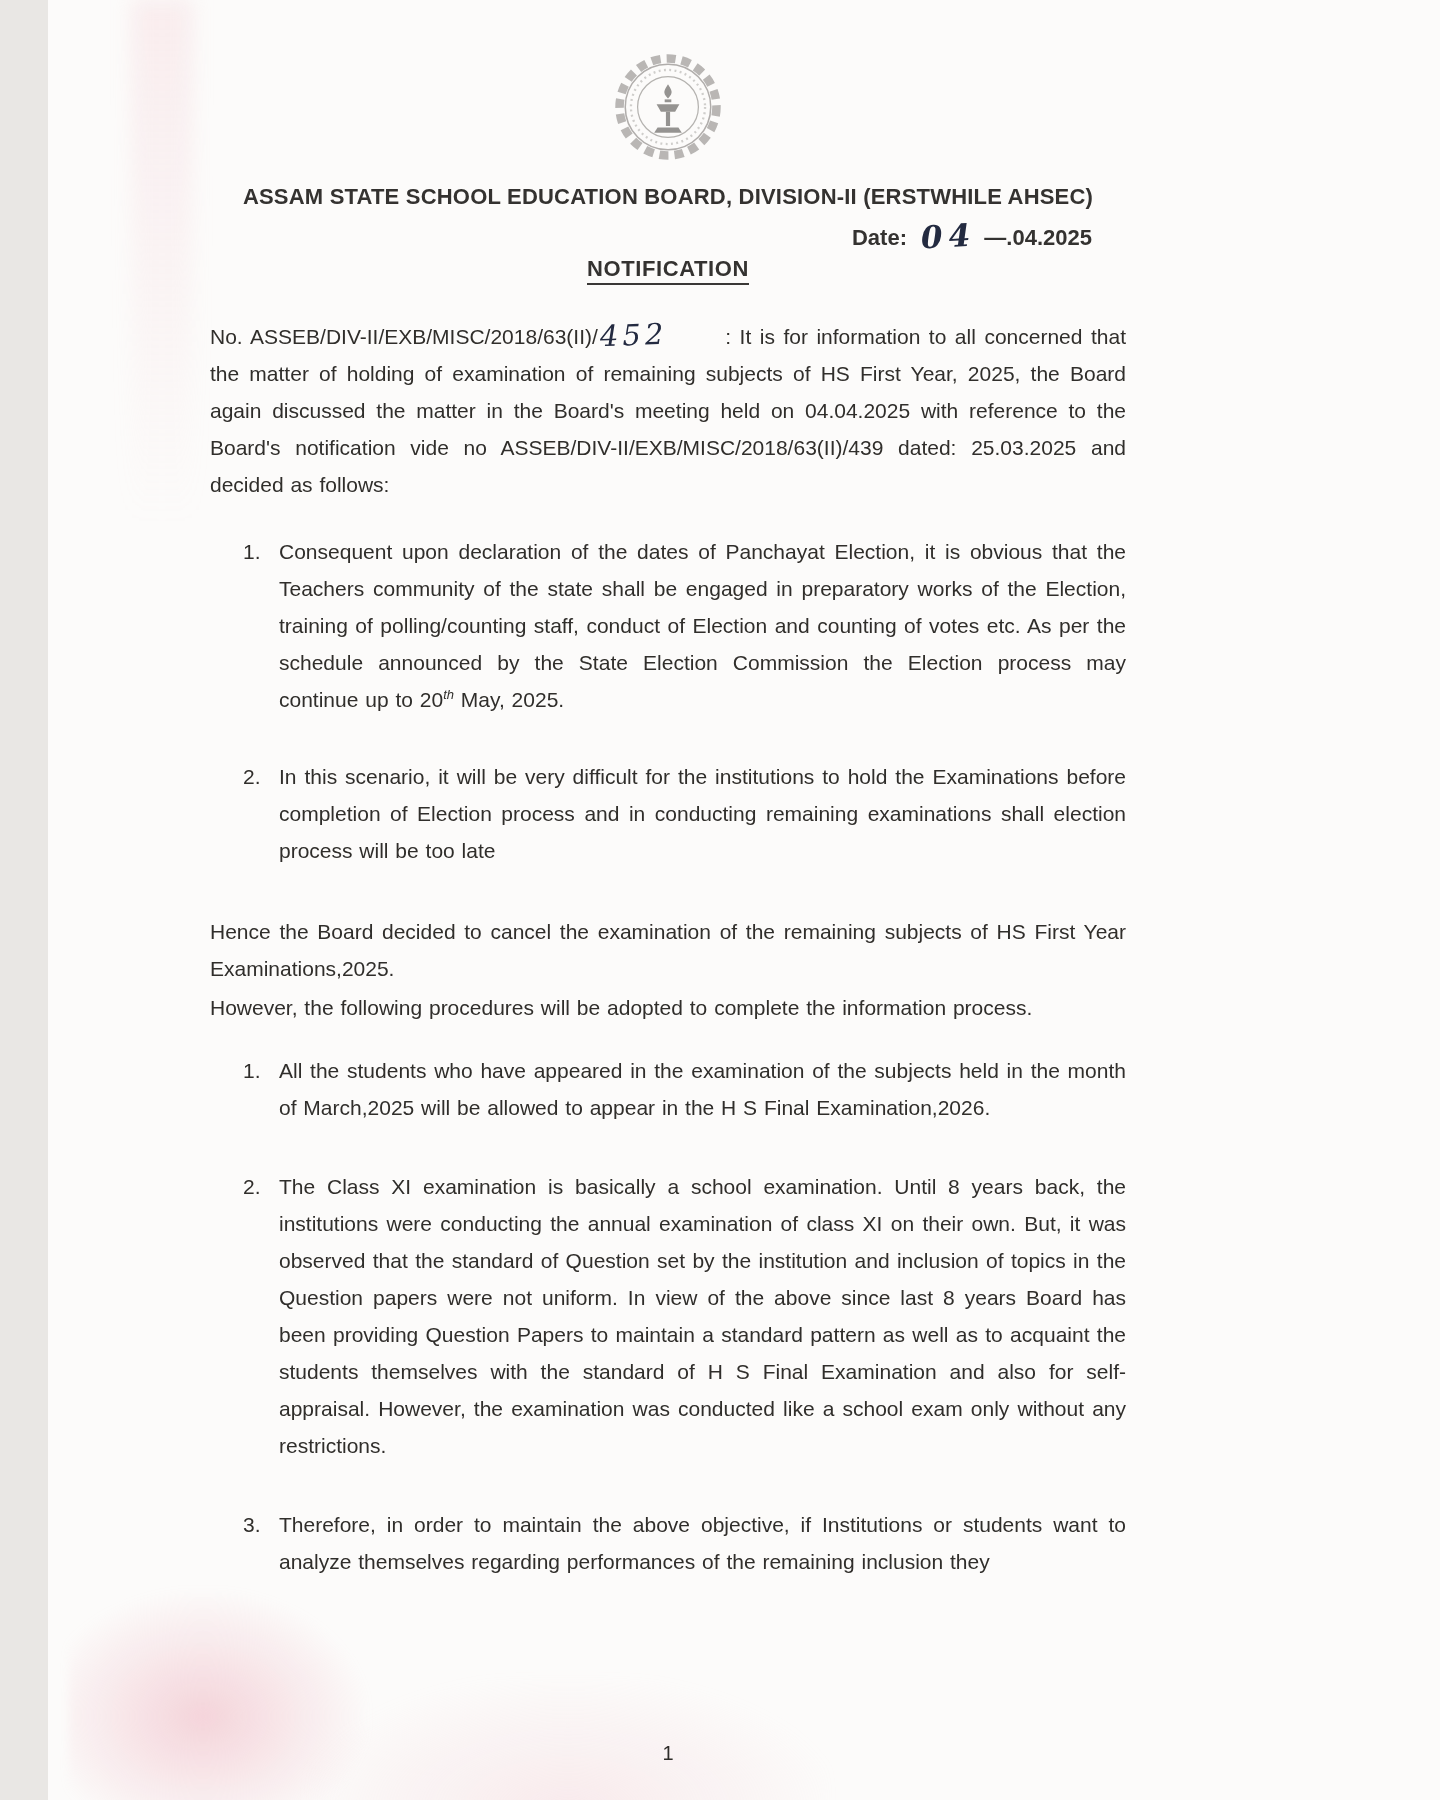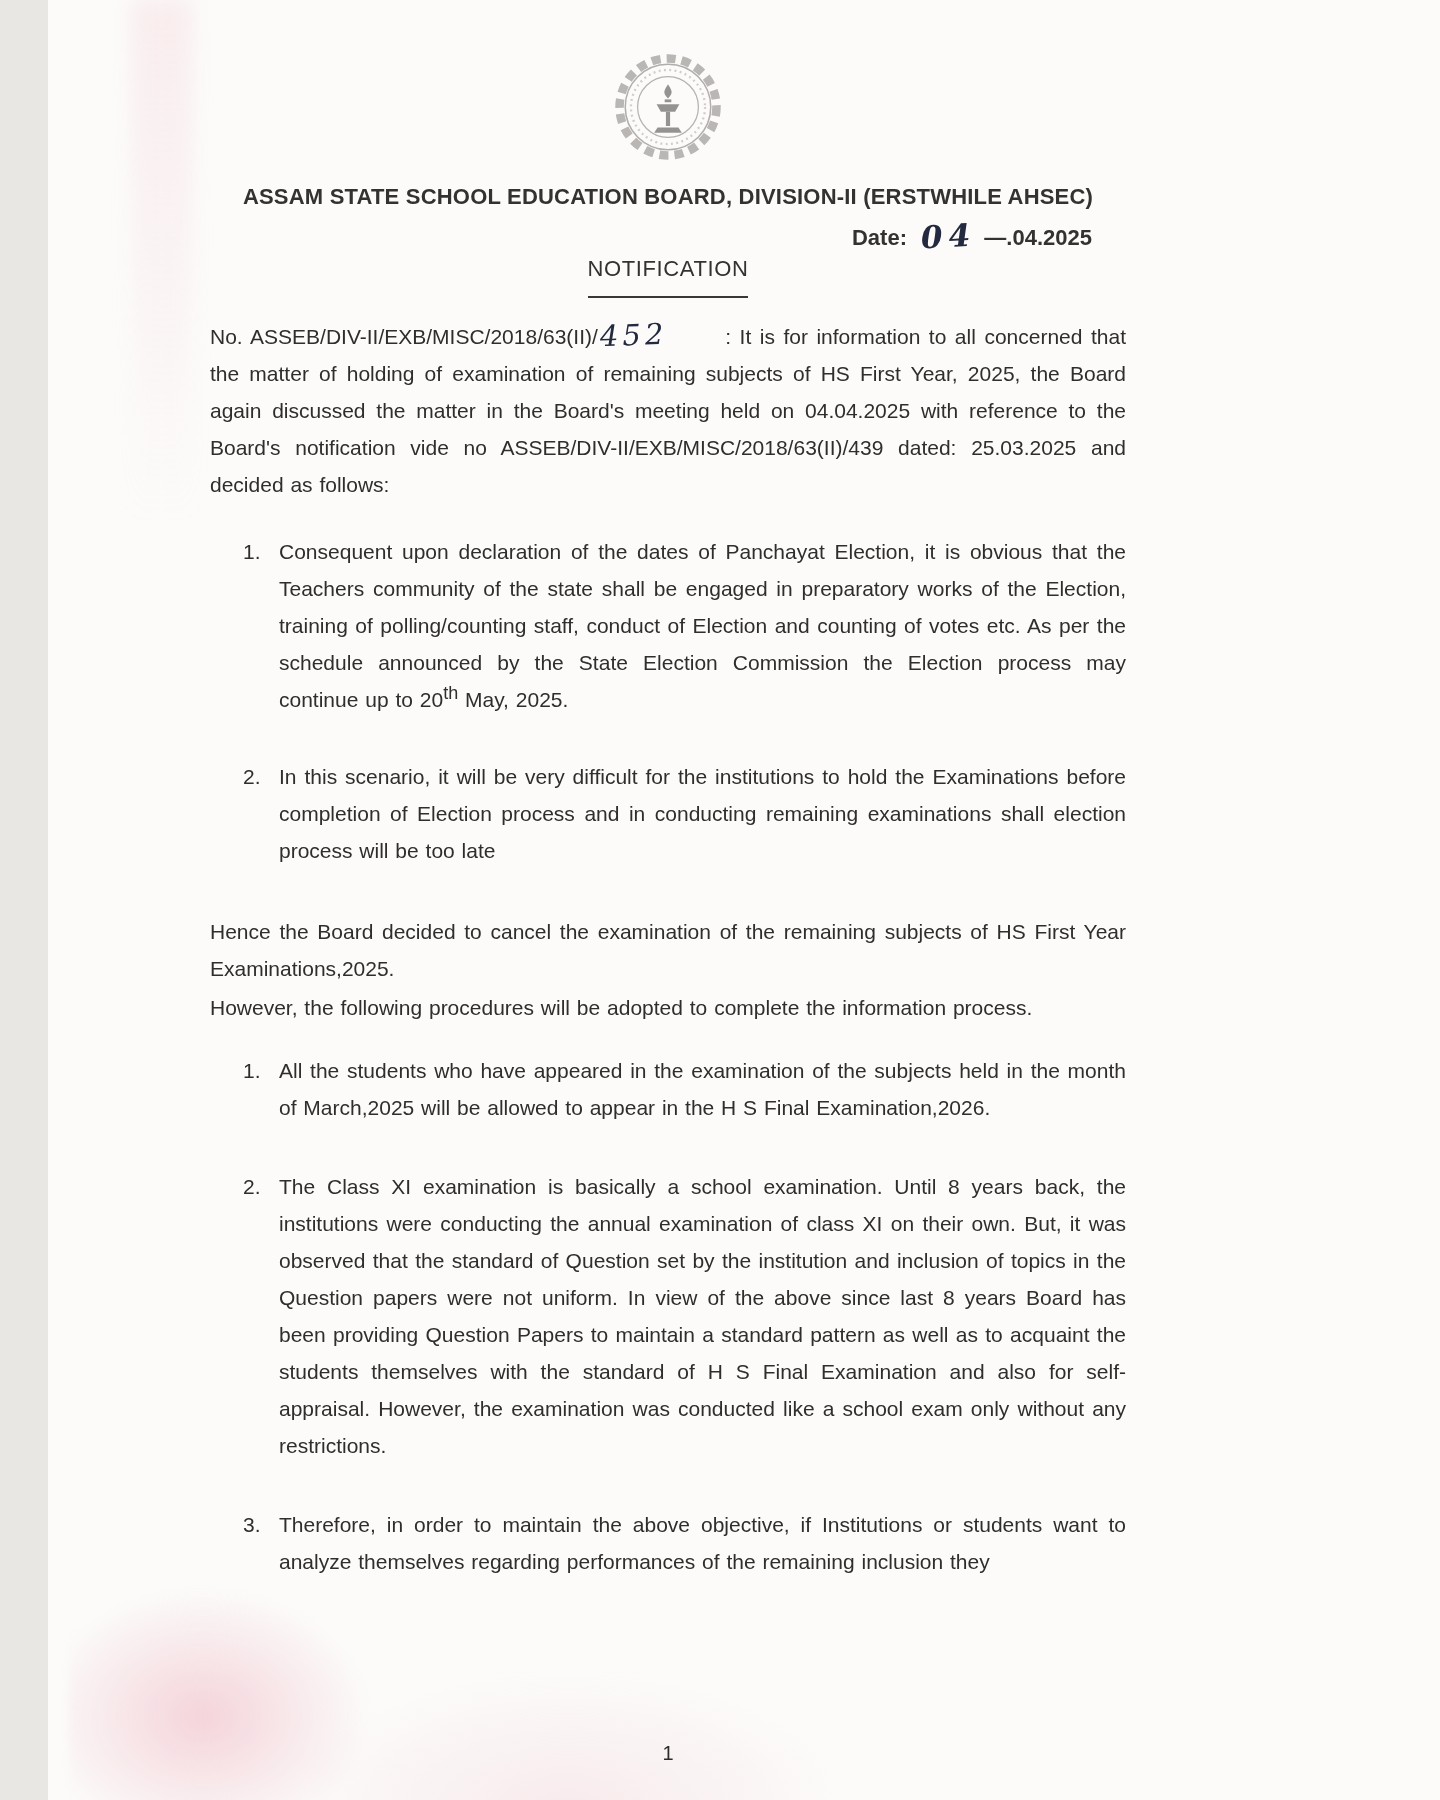--- a/index.html
+++ b/index.html
@@ -53,22 +53,22 @@
   .hand {
     font-family:"DejaVu Serif", serif; font-style:italic;
     color:#232a40; display:inline-block;
   }
   .hand-date {
     font-size:31px; letter-spacing:6px; transform:rotate(-3deg);
     position:relative; top:2px; margin:0 2px 0 8px;
   }
   .title-line { text-align:center; margin-top:2px; }
   .title-line span {
-    font-size:22px; font-weight:400; letter-spacing:0.6px; color:#343230;
-    border-bottom:2.5px solid #3a3836; padding-bottom:15px;
+    font-size:22px; font-weight:700; letter-spacing:0.6px; color:#343230;
+    border-bottom:2.5px solid #3a3836; padding-bottom:2px;
   }
 
   .body-text { font-size:21px; line-height:37px; color:#302e2b; word-spacing:1px; }
 
   .ref-para { margin-top:34px; text-align:justify; }
   .hand-ref {
     font-size:29px; letter-spacing:4px; transform:rotate(-2deg);
     position:relative; top:1px; margin-left:2px;
   }
   .ref-spacer { display:inline-block; width:58px; }
@@ -79,21 +79,21 @@
   .li-num { flex:none; width:36px; }
   .li-body { flex:1; text-align:justify; }
 
   .mid-para { text-align:justify; }
   .mid-para.first { margin-top:44px; }
   .mid-para.second { margin-top:2px; }
 
   .procedures { margin-top:26px; }
   .procedures .list-item { margin-bottom:42px; }
 
-  sup { font-size:18px; vertical-align:super; line-height:0; }
+  sup { font-size:13px; vertical-align:super; line-height:0;font-style:italic; }
 
   .footer {
     position:absolute; left:0; top:1742px; width:100%;
     text-align:center; font-size:20px; color:#2e2c29;
   }
 </style>
 </head>
 <body>
 
 <div class="page">

